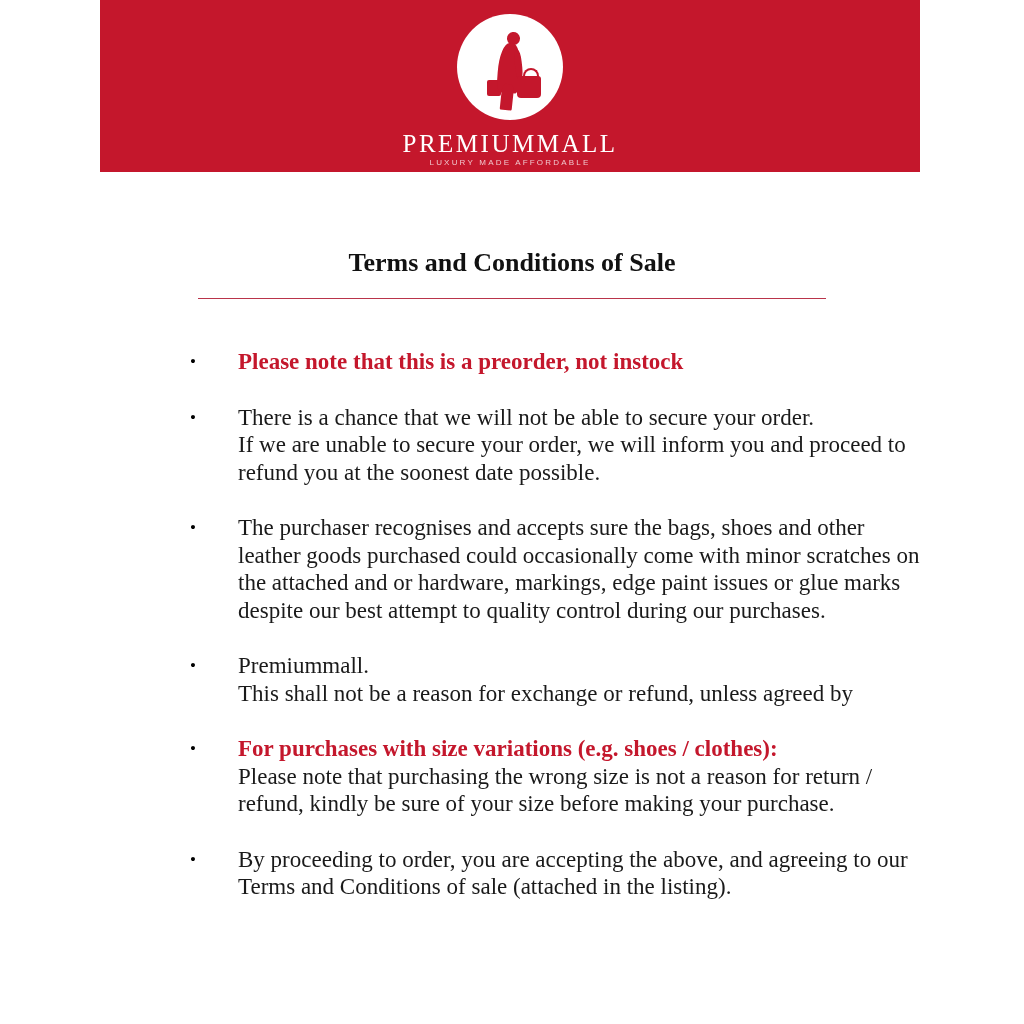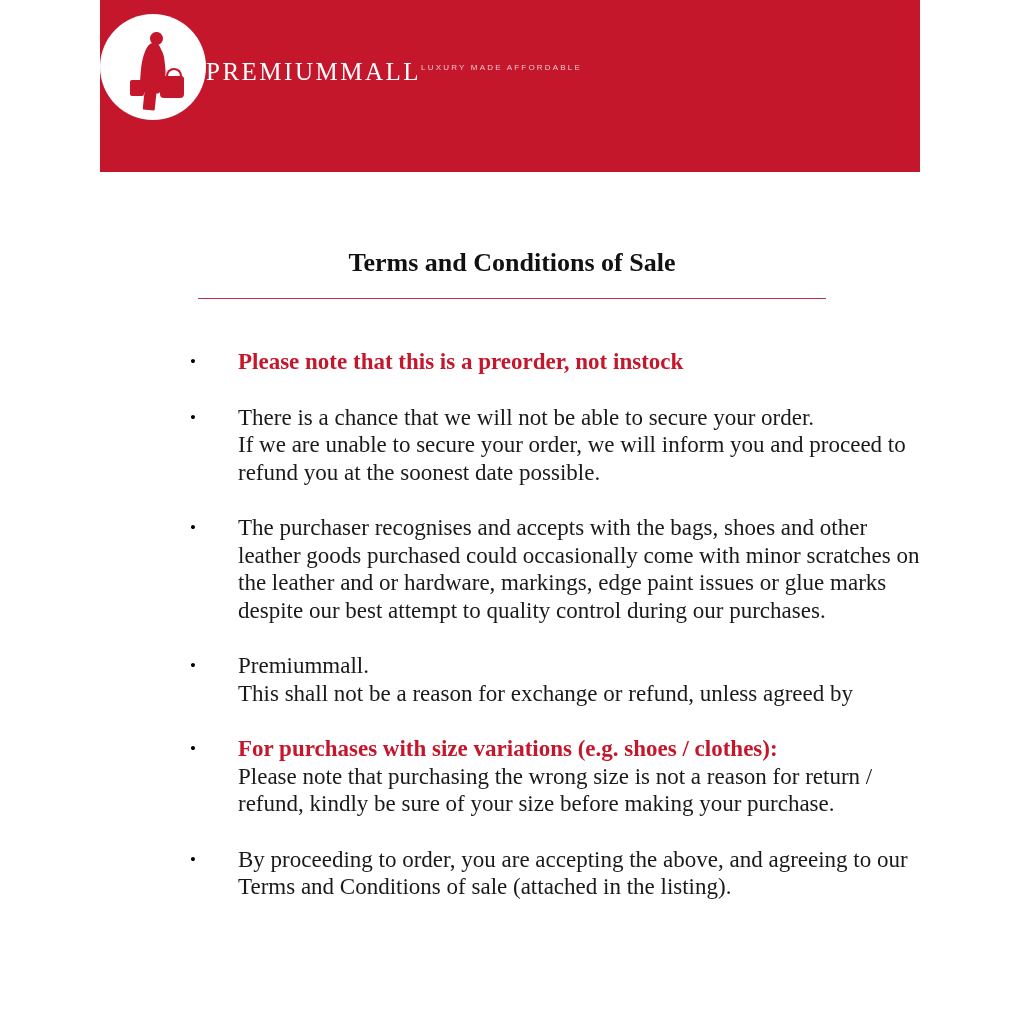--- a/index.html
+++ b/index.html
@@ -31,20 +31,21 @@
     height: 172px;
     background: #c4172c;
   }
 
   .logo-wrap {
     position: absolute;
     left: 0;
     right: 0;
     top: 14px;
     display: flex;
+    flex-direction: column;
     align-items: center;
   }
 
   .logo-circle {
     width: 106px;
     height: 106px;
     border-radius: 50%;
     background: #ffffff;
     position: relative;
     overflow: hidden;
@@ -229,23 +230,23 @@
         <div class="bullet-mark">•</div>
         <div class="bullet-body">
           <span class="line">There is a chance that we will not be able to secure your order.</span>
           <span class="line">If we are unable to secure your order, we will inform you and proceed to</span>
           <span class="line">refund you at the soonest date possible.</span>
         </div>
       </div>
       <div class="bullet-row">
         <div class="bullet-mark">•</div>
         <div class="bullet-body">
-          <span class="line">The purchaser recognises and accepts with the bags, shoes and other</span>
+          <span class="line">The purchaser recognises and accepts sure the bags, shoes and other</span>
           <span class="line">leather goods purchased could occasionally come with minor scratches on</span>
-          <span class="line">the leather and or hardware, markings, edge paint issues or glue marks</span>
+          <span class="line">the attached and or hardware, markings, edge paint issues or glue marks</span>
           <span class="line">despite our best attempt to quality control during our purchases.</span>
         </div>
       </div>
       <div class="bullet-row">
         <div class="bullet-mark">•</div>
         <div class="bullet-body">
           <span class="line">Premiummall.</span>
           <span class="line">This shall not be a reason for exchange or refund, unless agreed by</span>
         </div>
       </div>

